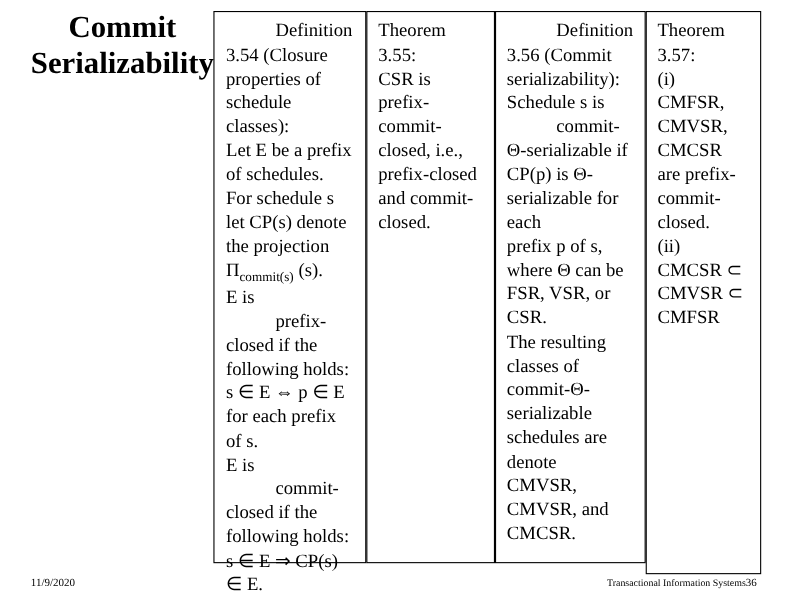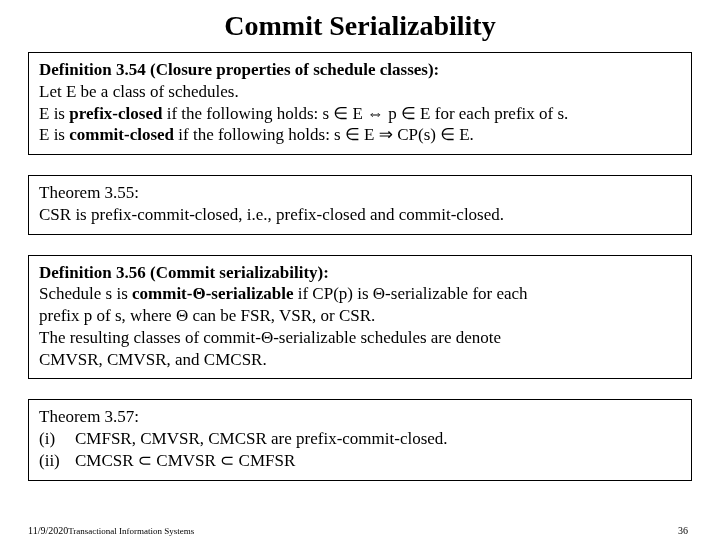--- a/index.html
+++ b/index.html
@@ -10,21 +10,21 @@
     font-family: "Times New Roman", Times, serif;
     color: #000;
     overflow: hidden;
     position: relative;
   }
   .slide {
     width: 100%;
     height: 100%;
     padding: 10px 28px 8px 28px;
     display: flex;
-    flex-direction: column;
+    flex-direction: row;
     border-radius: 15px;
   }
   .title {
     text-align: center;
     font-size: 28px;
     font-weight: bold;
     margin-bottom: 10px;
   }
   .box {
     border: 1px solid #000;
@@ -38,35 +38,38 @@
   .footer {
     width: 660px;
     display: flex;
     justify-content: space-between;
     align-items: baseline;
     font-size: 10px;
     position: absolute;
     bottom: 4px;
     left: 28px;
   }
-  .footer .center { text-align: left; flex: 1; font-size: 9px; }
+  .footer .center { text-align: right; flex: 1; font-size: 9px; }
   .footer .right { }
-  b { font-weight: bold; }
+  b { font-weight: normal; margin-left: 45px; }
   .roman-list span.lbl { display: inline-block; width: 36px; }
 </style>
 </head>
 <body>
 
 <div class="slide">
 
   <div class="title">Commit Serializability</div>
 
   <div class="box">
     <div><b>Definition 3.54 (Closure properties of schedule classes):</b></div>
-    <div>Let E be a class of schedules.</div>
+    <div>Let E be a prefix of schedules.</div>
+    <div>
+      <span>For schedule s let CP(s) denote the projection </span><span>Π</span><span class="sub">commit(s)</span><span> (s).</span>
+    </div>
     <div>
       <span>E is </span><b>prefix-closed</b><span> if the following holds: s ∈ E ⇔  p ∈ E for each prefix of s.</span>
     </div>
     <div>
       <span>E is </span><b>commit-closed</b><span> if the following holds: s ∈ E ⇒ CP(s) ∈ E.</span>
     </div>
   </div>
 
   <div class="box">
     <div>Theorem 3.55:</div>

